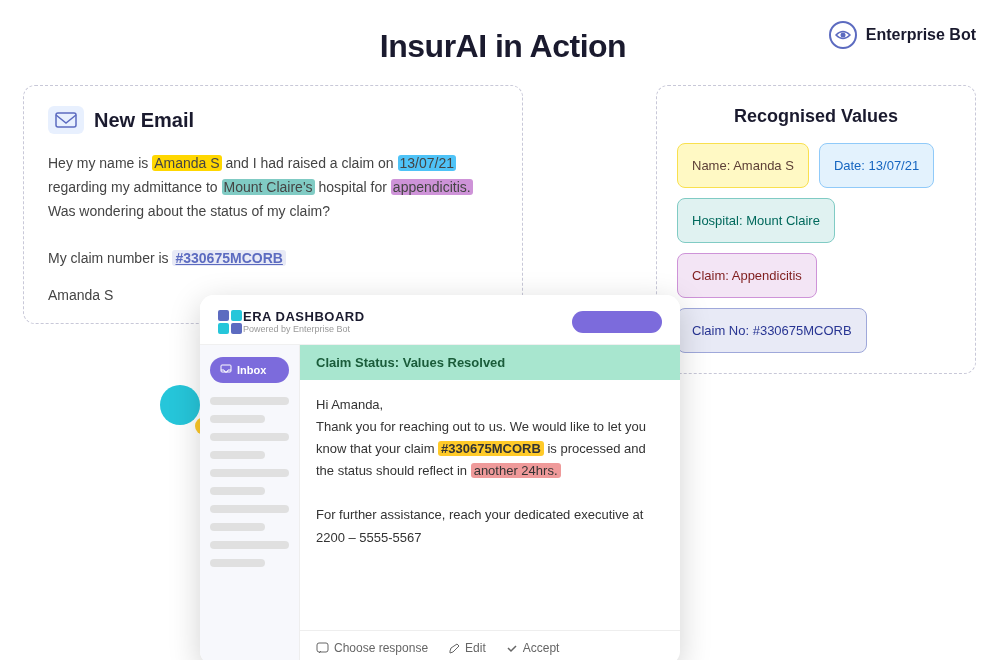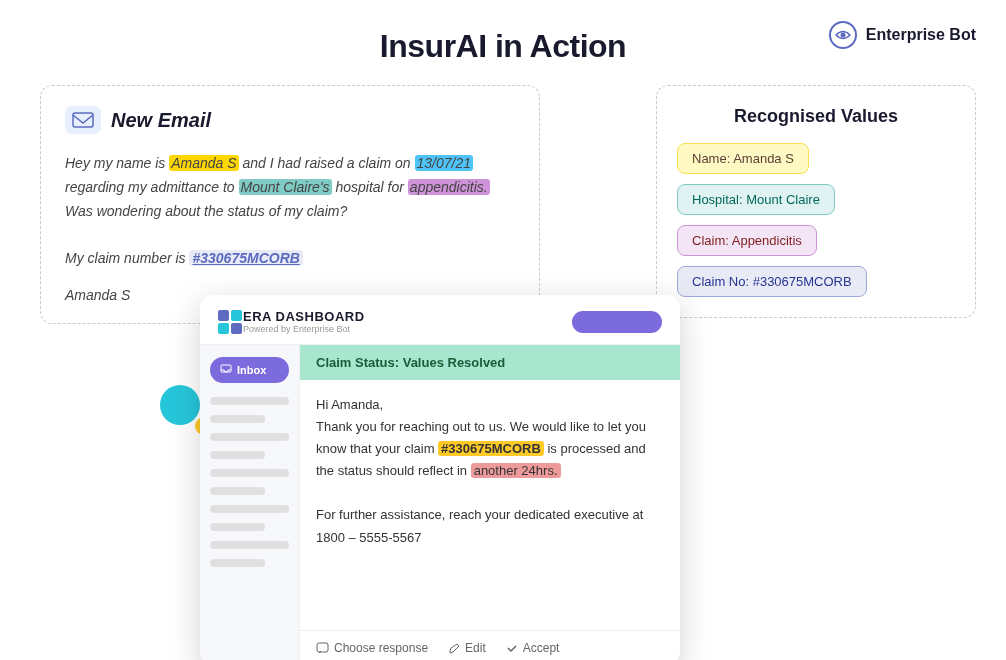--- a/index.html
+++ b/index.html
@@ -53,28 +53,27 @@
       position: relative;
       width: 100%;
       height: 580px;
       margin-top: 10px;
     }
 
     
     .email-card {
       position: absolute;
       top: 10px;
-      left: 40px;
+      left: 23px;
       width: 500px;
       background: #ffffff;
       border: 1.5px dashed #c8c8d8;
       border-radius: 12px;
       padding: 20px 24px;
       z-index: 1;
-      font-style: italic;
     }
 
     .email-card-header {
       display: flex;
       align-items: center;
       gap: 10px;
       margin-bottom: 18px;
     }
 
     .email-icon-box {
@@ -163,21 +162,21 @@
       text-align: center;
     }
 
     .recognised-tags {
       display: flex;
       flex-wrap: wrap;
       gap: 10px;
     }
 
     .tag {
-      padding: 7px 14px;
+      padding: 14px 14px;
       border-radius: 8px;
       font-size: 13px;
       font-weight: 500;
     }
 
     .tag-yellow { background: #fff9c4; color: #5d4037; border: 1px solid #f9e04e; }
     .tag-blue { background: #e3f2fd; color: #1565c0; border: 1px solid #90caf9; }
     .tag-teal { background: #e0f2f1; color: #00695c; border: 1px solid #80cbc4; }
     .tag-purple { background: #f3e5f5; color: #7f1d1d; border: 1px solid #ce93d8; }
     .tag-claim-no { background: #e8eaf6; color: #283593; border: 1px solid #9fa8da; }
@@ -370,20 +369,21 @@
     <div class="email-signature">Amanda S</div>
   </div>
 
   <div class="circle-teal"></div>
   <div class="circle-yellow"></div>
 
   <div class="recognised-card">
     <div class="recognised-title">Recognised Values</div>
     <div class="recognised-tags">
       <span class="tag tag-yellow">Name: Amanda S</span>
+      <span class="tag tag-blue">Date: 13/07/21</span>
       <span class="tag tag-teal">Hospital: Mount Claire</span>
       <span class="tag tag-purple">Claim: Appendicitis</span>
       <span class="tag tag-claim-no">Claim No: #330675MCORB</span>
     </div>
   </div>
 
   <div class="dashboard-card">
 
     <div class="dashboard-header">
       <div class="dashboard-logo-area">
@@ -422,21 +422,21 @@
         <div class="sidebar-line"></div>
         <div class="sidebar-line short"></div>
       </div>
 
       <div class="dash-main">
         <div class="claim-status-bar">Claim Status: Values Resolved</div>
         <div class="dash-message">
           <p>Hi Amanda,</p>
           <p>Thank you for reaching out to us. We would like to let you know that your claim <span class="claim-ref">#330675MCORB</span> is processed and the status should reflect in <span class="time-highlight">another 24hrs.</span></p>
           <br>
-          <p>For further assistance, reach your dedicated executive at 1800 – 5555-5567</p>
+          <p>For further assistance, reach your dedicated executive at 2200 – 5555-5567</p>
         </div>
         <div class="dash-footer">
           <div class="footer-item">
             <svg width="13" height="13" viewBox="0 0 13 13" fill="none">
               <rect x="1" y="1" width="11" height="9" rx="2" stroke="#666" stroke-width="1"></rect>
               <path d="M3 11l2-2" stroke="#666" stroke-width="1"></path>
             </svg>
             <span>Choose response</span>
           </div>
           <div class="footer-item">

